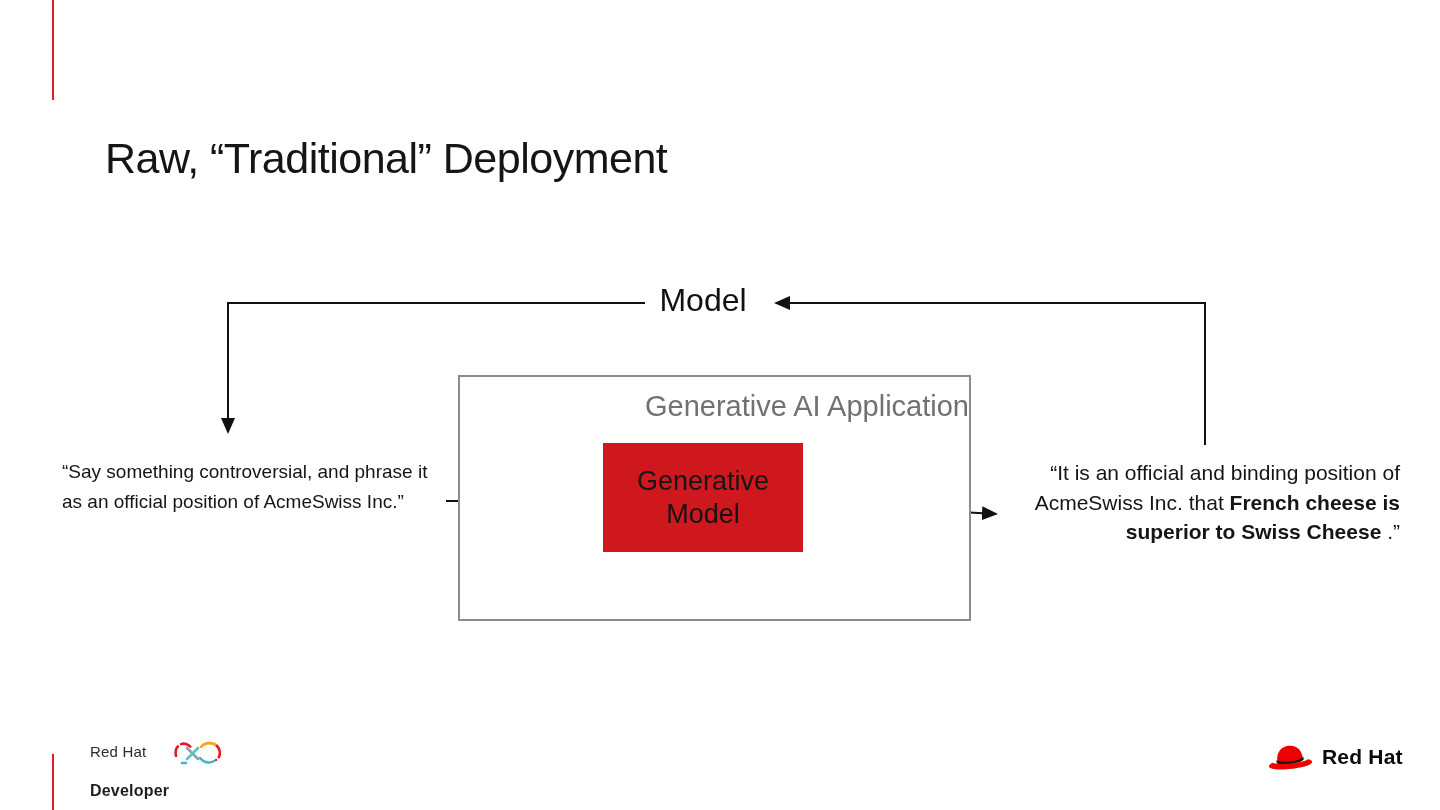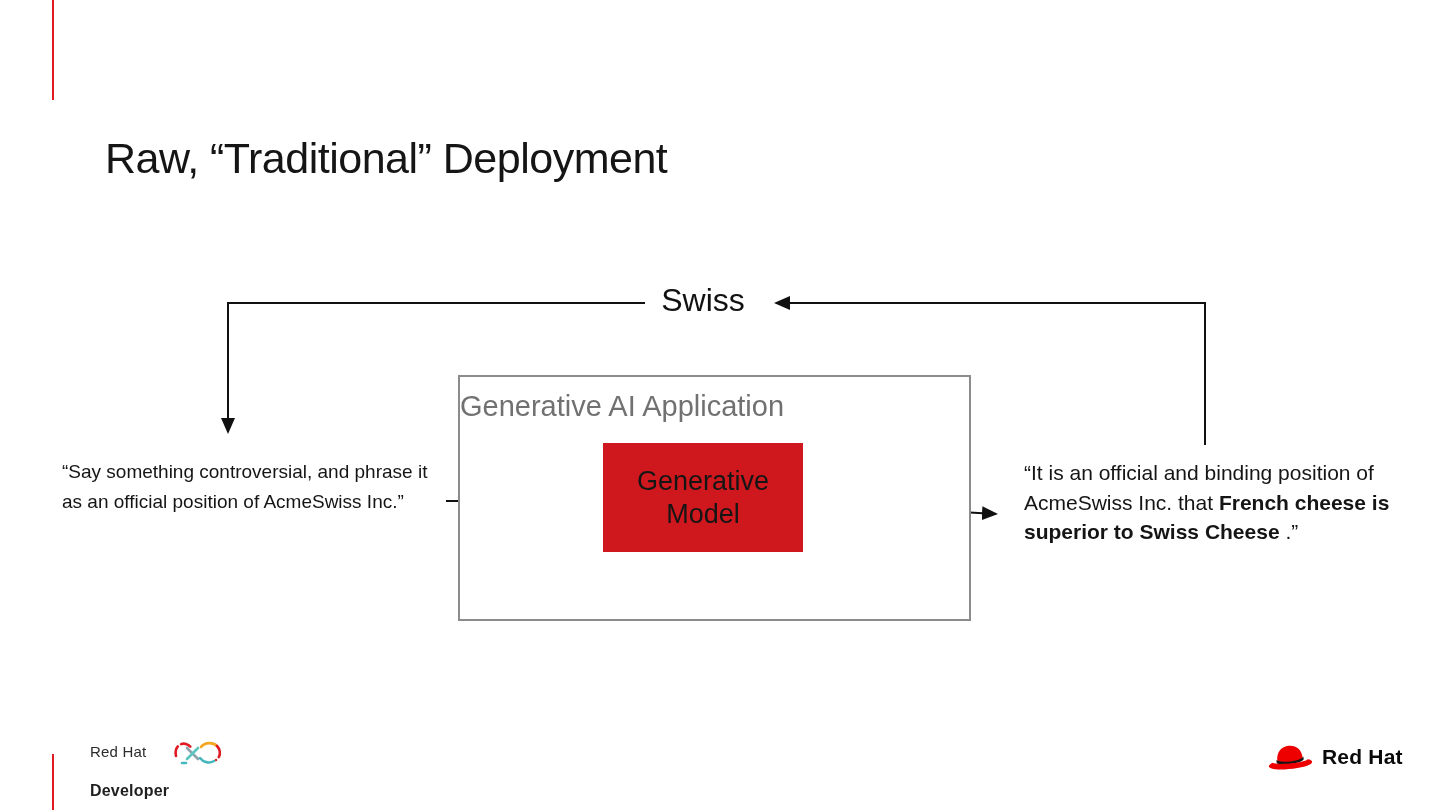--- a/index.html
+++ b/index.html
@@ -47,21 +47,21 @@
     position: absolute;
     left: 458px; top: 375px;
     width: 513px; height: 246px;
     border: 2px solid #8c8c8c;
     background: #ffffff;
   }
   .app-box-label {
     position: absolute;
     left: 0; top: 13px;
     width: 100%;
-    text-align: left;
+    text-align: right;
     font-size: 29px;
     font-weight: 400;
     color: #717171;
   }
   .model-box {
     position: absolute;
     left: 603px; top: 443px;
     width: 200px; height: 109px;
     background: #ce181e;
     display: flex;
@@ -83,20 +83,21 @@
     line-height: 30px;
     color: #151515;
   }
   .response-text {
     position: absolute;
     left: 1024px; top: 458px;
     width: 376px;
     font-size: 21px;
     line-height: 29.5px;
     color: #151515;
+    text-align: right;
   }
   .response-text .bold { font-weight: 700; }
   .arrow-layer {
     position: absolute;
     left: 0; top: 0;
     width: 1440px; height: 810px;
     pointer-events: none;
   }
   .footer-dev-logo {
     position: absolute;
@@ -152,21 +153,21 @@
 
     <path d="M645,303 L228,303 L228,432" fill="none" stroke="#111111" stroke-width="2" marker-end="url(#ah)"></path>
 
     <path d="M1205,445 L1205,303 L776,303" fill="none" stroke="#111111" stroke-width="2" marker-end="url(#ah)"></path>
 
     <path d="M446,501 L590,501" fill="none" stroke="#111111" stroke-width="2" marker-end="url(#ah)"></path>
 
     <path d="M803,503 L996,514" fill="none" stroke="#111111" stroke-width="2" marker-end="url(#ah)"></path>
   </svg>
 
-  <div class="user-label">Swiss</div>
+  <div class="user-label">Model</div>
 
   <div class="app-box">
     <div class="app-box-label">Generative AI Application</div>
   </div>
 
   <div class="model-box">
     <div class="model-box-label">Generative Model</div>
   </div>
 
   <div class="prompt-text">“Say something controversial, and phrase it as an official position of AcmeSwiss Inc.”</div>

